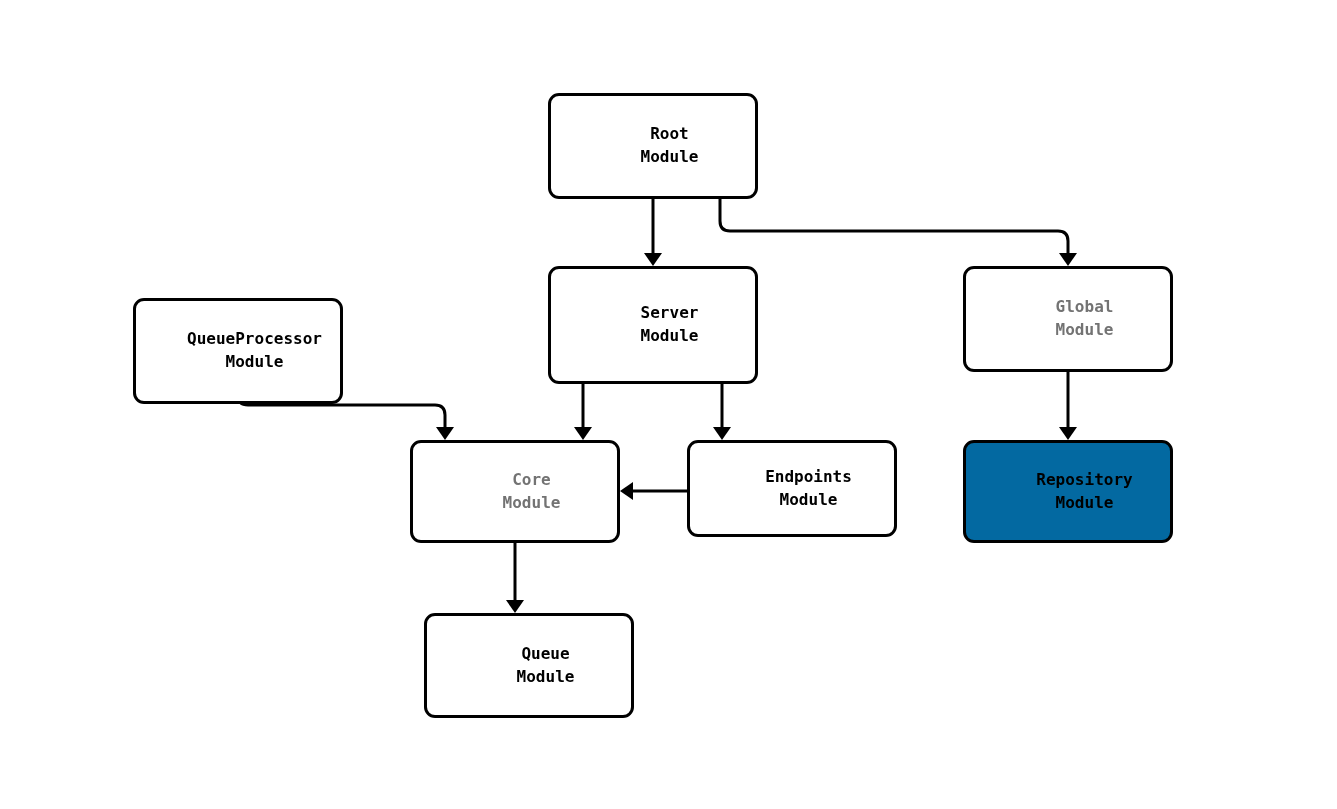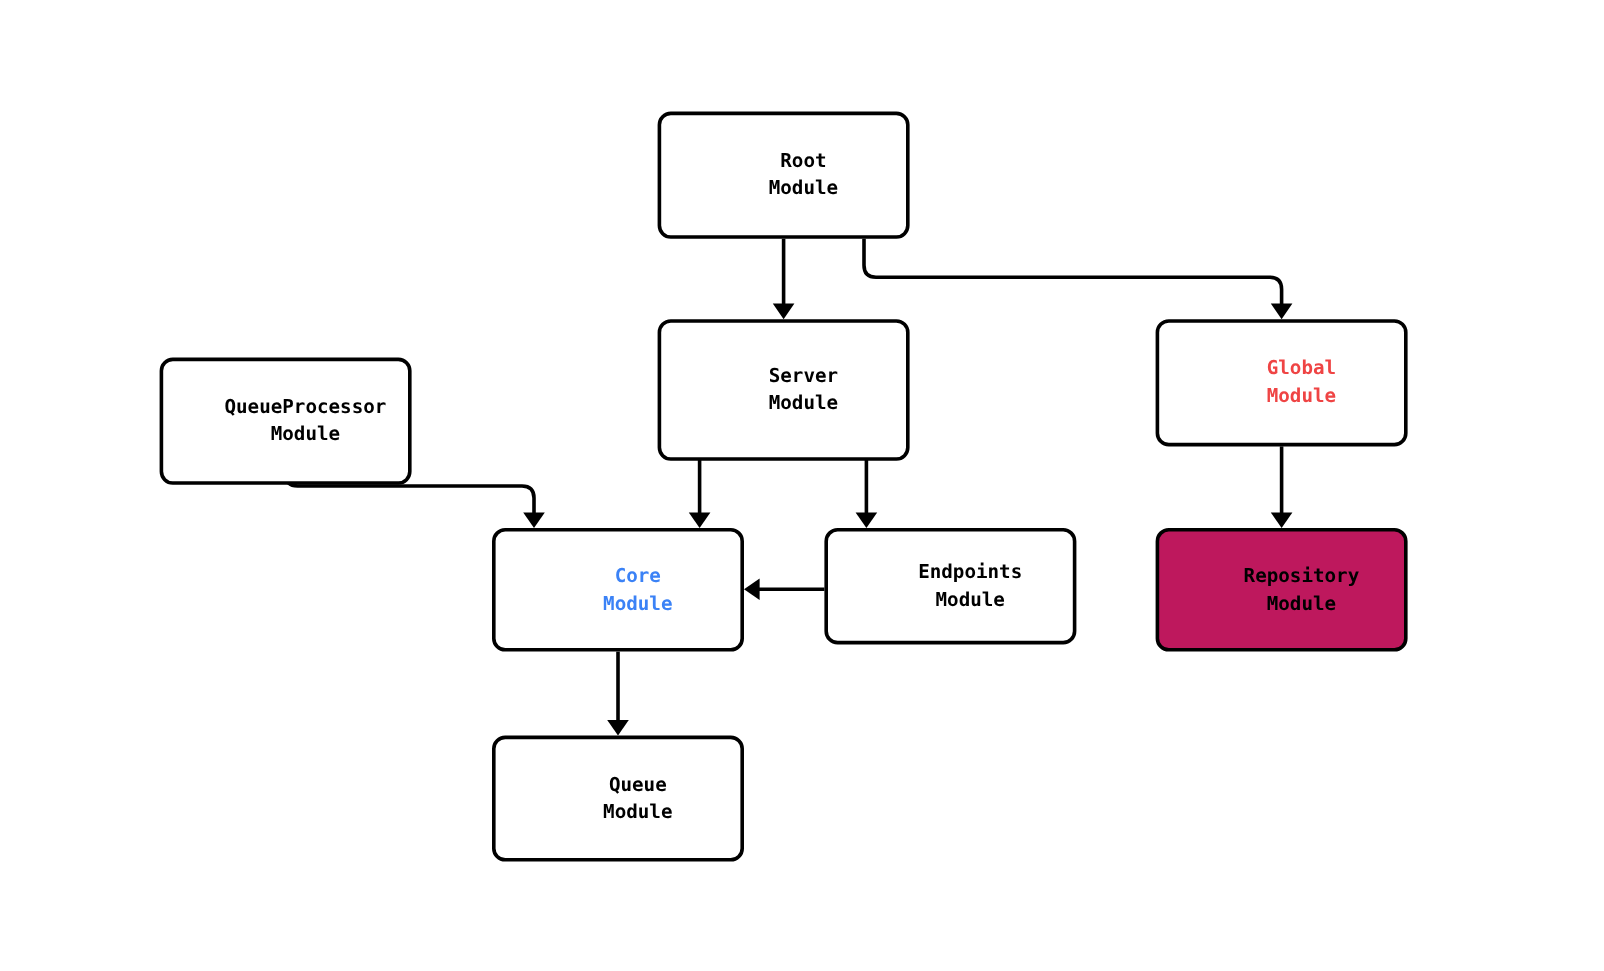--- a/index.html
+++ b/index.html
@@ -82,34 +82,34 @@
       </div>
       <div class="node" style="left: 133px; top: 266px; width: 210px; height: 106px; border-color: rgb(0, 0, 0); background: rgb(255, 255, 255); margin-top: 32px;">
         <div class="node-label" style="color: rgb(0, 0, 0);">QueueProcessor
 Module</div>
       </div>
       <div class="node" style="left: 548px; top: 266px; width: 210px; height: 118px; border-color: rgb(0, 0, 0); background: rgb(255, 255, 255);">
         <div class="node-label" style="color: rgb(0, 0, 0);">Server
 Module</div>
       </div>
       <div class="node" style="left: 963px; top: 266px; width: 210px; height: 106px; border-color: rgb(0, 0, 0); background: rgb(255, 255, 255);">
-        <div class="node-label" style="color: #ef4444;">Global
+        <div class="node-label" style="color: #737373;">Global
 Module</div>
       </div>
       <div class="node" style="left: 410px; top: 440px; width: 210px; height: 103px; border-color: rgb(0, 0, 0); background: rgb(255, 255, 255);">
-        <div class="node-label" style="color: #3b82f6;">Core
+        <div class="node-label" style="color: #737373;">Core
 Module</div>
       </div>
       <div class="node" style="left: 687px; top: 440px; width: 210px; height: 97px; border-color: rgb(0, 0, 0); background: rgb(255, 255, 255);">
         <div class="node-label" style="color: rgb(0, 0, 0);">Endpoints
 Module</div>
       </div>
-      <div class="node" style="left: 963px; top: 440px; width: 210px; height: 103px; border-color: rgb(0, 0, 0); background: #be185d;">
+      <div class="node" style="left: 963px; top: 440px; width: 210px; height: 103px; border-color: rgb(0, 0, 0); background: #0369a1;">
         <div class="node-label" style="color: rgb(0, 0, 0);">Repository
 Module</div>
       </div>
-      <div class="node" style="left: 410px; top: 613px; width: 210px; height: 105px; border-color: rgb(0, 0, 0); background: rgb(255, 255, 255);">
+      <div class="node" style="left: 424px; top: 613px; width: 210px; height: 105px; border-color: rgb(0, 0, 0); background: rgb(255, 255, 255);">
         <div class="node-label" style="color: rgb(0, 0, 0);">Queue
 Module</div>
       </div>
     </div>
 
 </div>
 
 </body></html>

